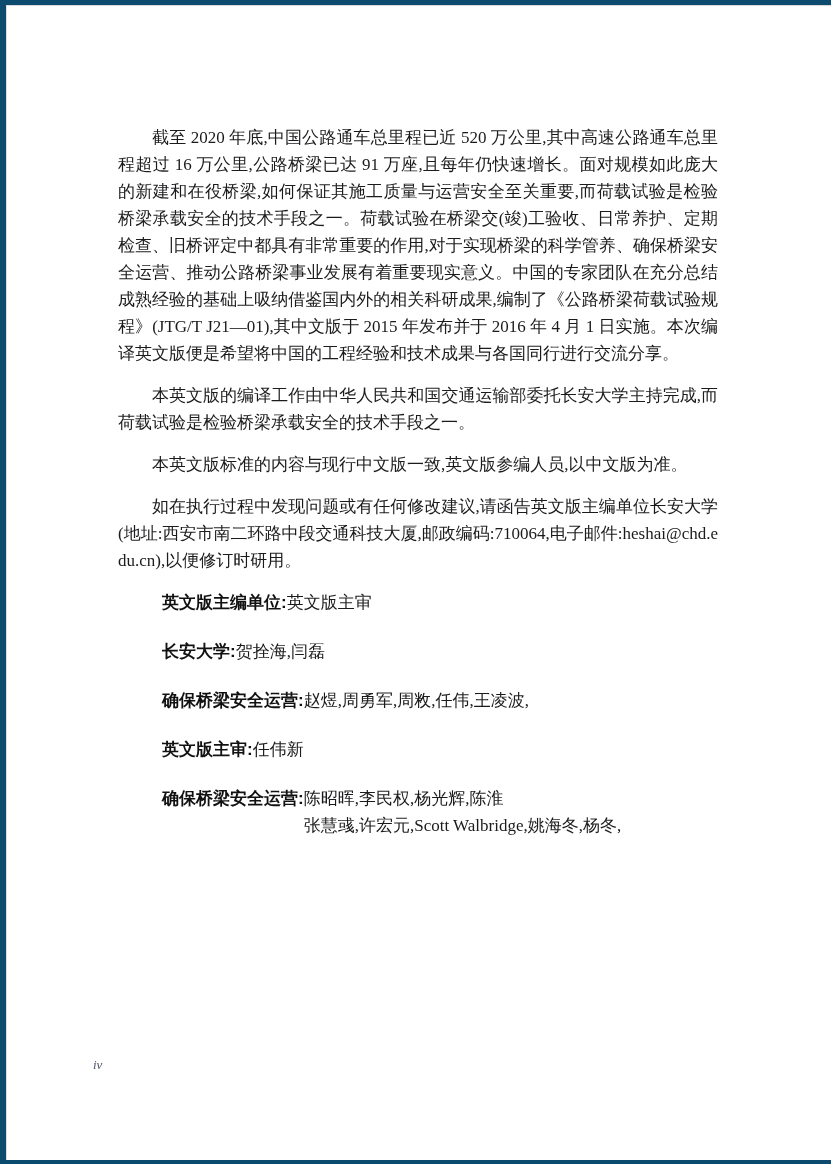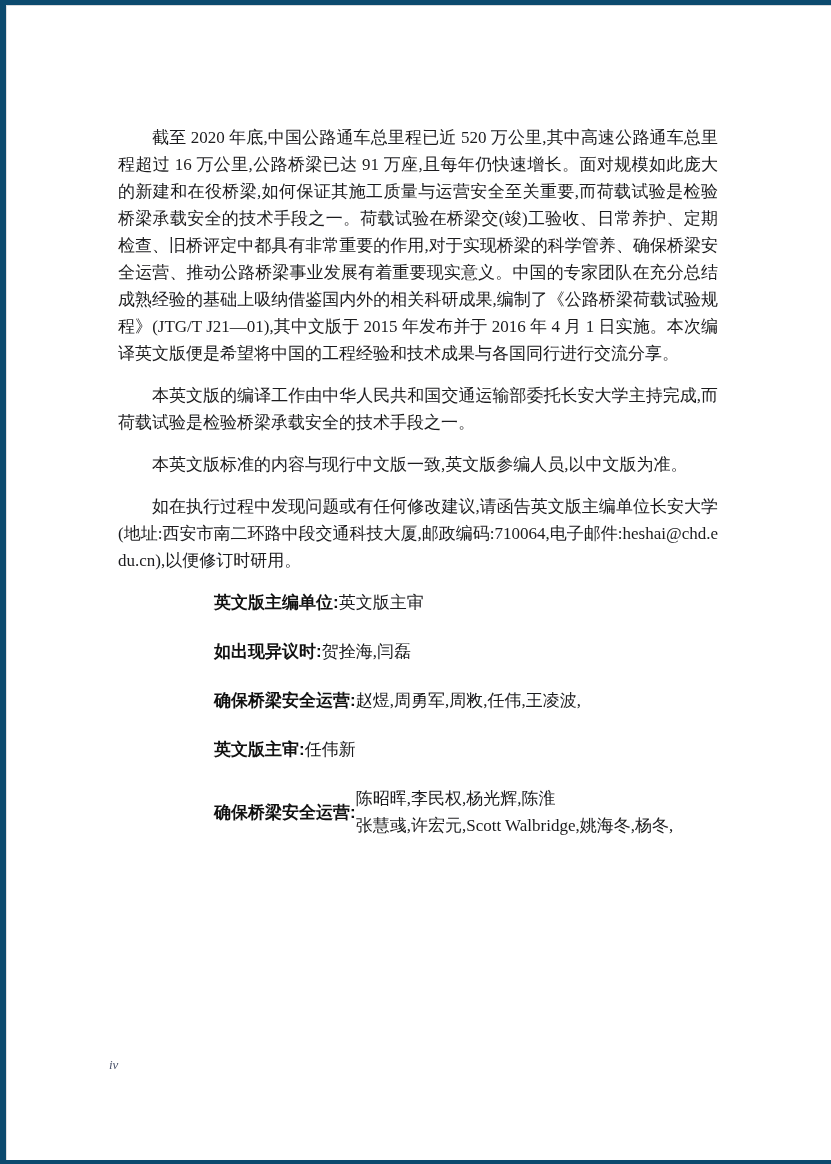--- a/index.html
+++ b/index.html
@@ -36,22 +36,22 @@
     text-indent:2em;
     text-align:justify;
     text-justify:inter-ideograph;
     word-break:break-all;
   }
   .credits{
     margin-top:14px;
   }
   .credit{
     display:flex;
-    margin:0 0 22px 96px;
-    align-items:center;
+    margin:0 0 22px 44px;
+    align-items:flex-start;
   }
   .credit:last-child{margin-bottom:0;}
   .credit-label{
     font-family:"Liberation Sans","DejaVu Sans",sans-serif;
     font-weight:bold;
     color:#111;
     white-space:nowrap;
     flex:0 0 auto;
   }
   .credit-names{
@@ -59,21 +59,20 @@
     color:#1b1b1d;
   }
   .credit-line{display:block;}
   .page-number{
     position:absolute;
     left:86px;top:1051px;
     font-family:"Liberation Serif","DejaVu Serif",serif;
     font-style:italic;
     font-size:13px;
     color:#4e566e;
-    margin-left:16px;
   }
 </style>
 </head>
 <body>
 
 <div class="viewer">
   <div class="page">
     <div class="content">
 
       <p class="body-para">截至 2020 年底,中国公路通车总里程已近 520 万公里,其中高速公路通车总里程超过 16 万公里,公路桥梁已达 91 万座,且每年仍快速增长。面对规模如此庞大的新建和在役桥梁,如何保证其施工质量与运营安全至关重要,而荷载试验是检验桥梁承载安全的技术手段之一。荷载试验在桥梁交(竣)工验收、日常养护、定期检查、旧桥评定中都具有非常重要的作用,对于实现桥梁的科学管养、确保桥梁安全运营、推动公路桥梁事业发展有着重要现实意义。中国的专家团队在充分总结成熟经验的基础上吸纳借鉴国内外的相关科研成果,编制了《公路桥梁荷载试验规程》(JTG/T J21—01),其中文版于 2015 年发布并于 2016 年 4 月 1 日实施。本次编译英文版便是希望将中国的工程经验和技术成果与各国同行进行交流分享。</p>
@@ -87,21 +86,21 @@
       <div class="credits">
 
         <div class="credit">
           <span class="credit-label">英文版主编单位:</span>
           <span class="credit-names">
             <span class="credit-line">英文版主审</span>
           </span>
         </div>
 
         <div class="credit">
-          <span class="credit-label">如出现异议时:</span>
+          <span class="credit-label">长安大学:</span>
           <span class="credit-names">
             <span class="credit-line">贺拴海,闫磊</span>
           </span>
         </div>
 
         <div class="credit">
           <span class="credit-label">确保桥梁安全运营:</span>
           <span class="credit-names">
             <span class="credit-line">赵煜,周勇军,周敉,任伟,王凌波,</span>
           </span>

